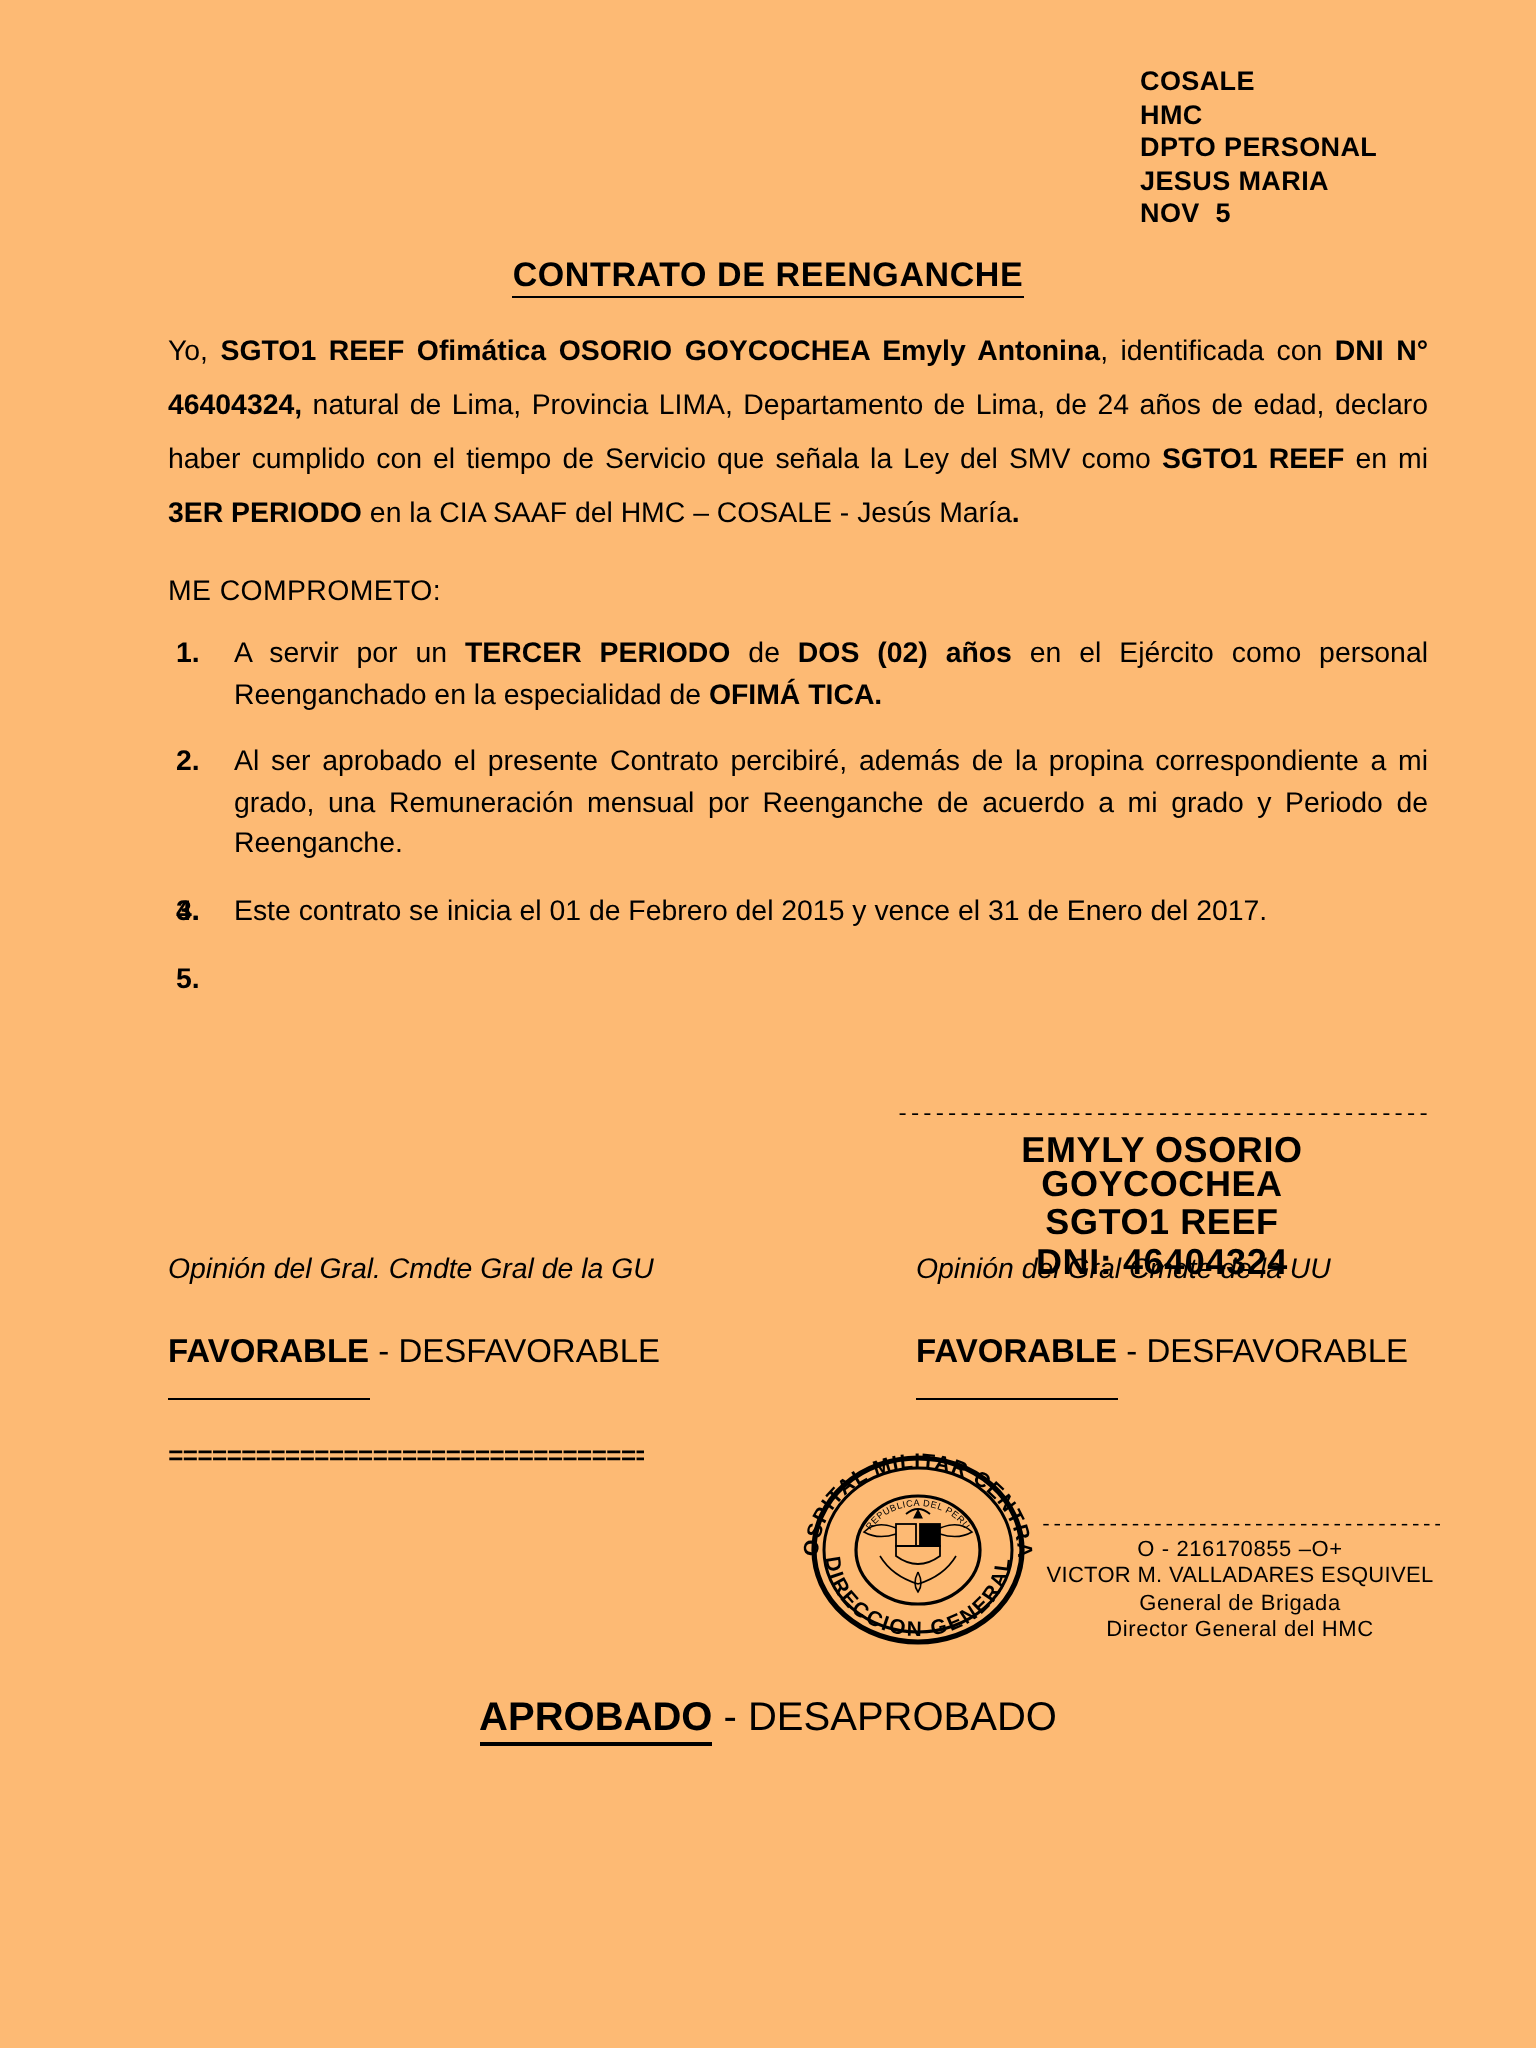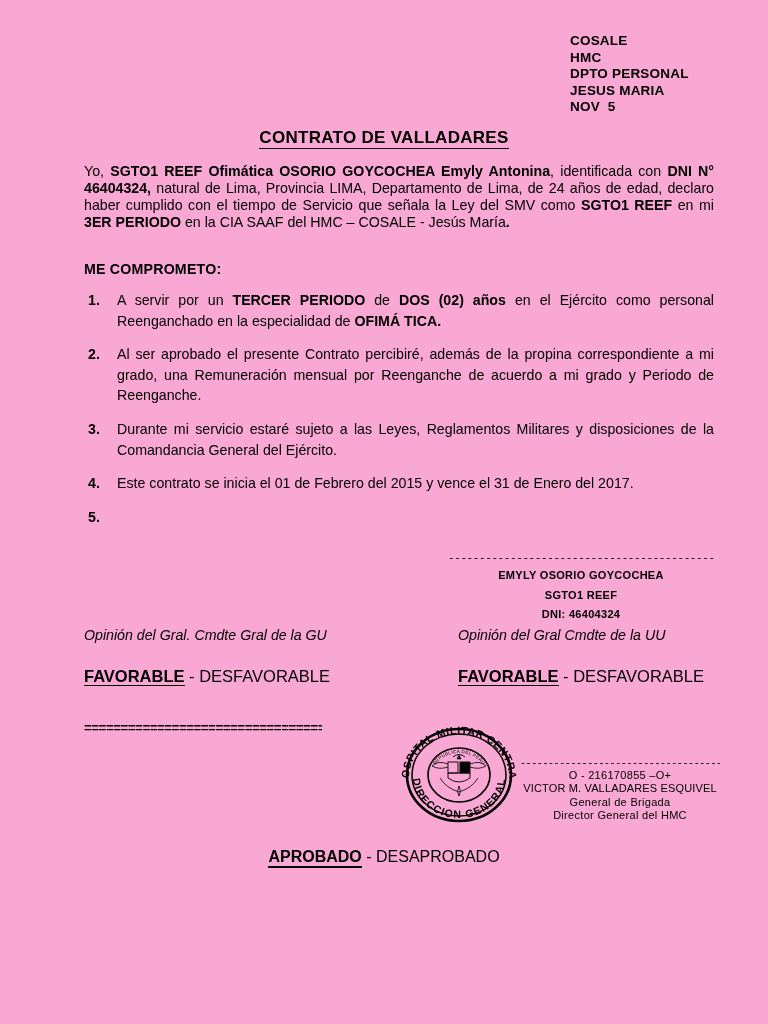--- a/index.html
+++ b/index.html
@@ -12,21 +12,21 @@
     height: 1024px;
     position: relative;
     font-family: "Liberation Sans", sans-serif;
     color: #000000;
     overflow: hidden;
   }
   .page {
     position: relative;
     width: 768px;
     height: 1024px;
-    background: #f9a8d4;
+    background: #fdba74;
   }
 
   
   .doc-header {
     position: absolute;
     left: 570px;
     top: 33px;
     font-size: 13.5px;
     font-weight: bold;
     line-height: 16.6px;
@@ -52,31 +52,31 @@
 
   
   .body-area {
     position: absolute;
     left: 84px;
     top: 163px;
     width: 630px;
   }
   .para {
     font-size: 14.2px;
-    line-height: 17px;
+    line-height: 27px;
     text-align: justify;
     text-justify: inter-word;
     margin: 0;
   }
   .para b { font-weight: bold; }
 
   .compromiso {
-    margin-top: 30px;
+    margin-top: 17px;
     font-size: 14.2px;
-    font-weight: bold;
+    font-weight: normal;
     letter-spacing: 0.2px;
   }
 
   ol.items {
     list-style: none;
     margin: 13px 0 0 0;
     padding: 0;
   }
   ol.items > li {
     position: relative;
@@ -105,21 +105,21 @@
   .dash-rule {
     font-family: "Liberation Mono", monospace;
     font-size: 11px;
     letter-spacing: -0.4px;
     line-height: 12px;
     white-space: nowrap;
     overflow: hidden;
     color: #000;
   }
   .sig-block .name {
-    font-size: 11px;
+    font-size: 18px;
     font-weight: bold;
     letter-spacing: 0.3px;
     line-height: 16.5px;
     margin-top: 3px;
   }
 
   
   .opinion-row {
     position: absolute;
     left: 84px;
@@ -135,21 +135,21 @@
     font-style: italic;
   }
   .op-choice {
     margin-top: 22px;
     font-size: 16.5px;
     white-space: nowrap;
   }
   .op-choice .yes {
     font-weight: bold;
     border-bottom: 1.8px solid #000;
-    padding-bottom: 0;
+    padding-bottom: 14px;
   }
   .op-choice .sep { font-weight: normal; }
 
   
   .left-rule {
     position: absolute;
     left: 84px;
     top: 722px;
     width: 238px;
     font-family: "Liberation Mono", monospace;
@@ -195,21 +195,21 @@
   }
   .director-block .dline.wide { letter-spacing: 0.15px; }
 
   
   .approval {
     position: absolute;
     left: 0;
     top: 848px;
     width: 768px;
     text-align: center;
-    font-size: 16px;
+    font-size: 20px;
     white-space: nowrap;
   }
   .approval .yes {
     font-weight: bold;
     border-bottom: 2px solid #000;
     padding-bottom: 1px;
   }
 </style>
 </head>
 <body>
@@ -218,38 +218,38 @@
 
   <div class="doc-header">
     <div>COSALE</div>
     <div>HMC</div>
     <div>DPTO PERSONAL</div>
     <div>JESUS MARIA</div>
     <div>NOV  5</div>
   </div>
 
   <div class="doc-title">
-    <span>CONTRATO DE VALLADARES</span>
+    <span>CONTRATO DE REENGANCHE</span>
   </div>
 
   <div class="body-area">
 
     <p class="para"><span>Yo, </span><b>SGTO1  REEF  Ofimática  OSORIO GOYCOCHEA Emyly Antonina</b><span>,  identificada con </span><b>DNI  N° 46404324,</b><span> natural de Lima, Provincia LIMA, Departamento de Lima,  de  24 años de edad, declaro  haber  cumplido  con  el  tiempo  de  Servicio que señala la Ley del SMV como </span><b>SGTO1 REEF</b><span> en mi </span><b>3ER PERIODO</b><span> en la CIA SAAF del HMC – COSALE  - Jesús María</span><b>.</b></p>
 
     <div class="compromiso">ME COMPROMETO:</div>
 
     <ol class="items">
       <li>
         <span class="num">1.</span><span>A servir por un  </span><b>TERCER PERIODO</b><span> de </span><b>DOS (02) años</b><span> en el Ejército como personal Reenganchado en la especialidad de  </span><b>OFIMÁ TICA.</b>
       </li>
       <li>
         <span class="num">2.</span><span>Al ser aprobado el presente Contrato percibiré, además de la propina correspondiente a mi grado, una Remuneración mensual por Reenganche  de  acuerdo a mi grado y Periodo de Reenganche.</span>
       </li>
       <li>
-        <span class="num">3.</span><span>Durante mi servicio estaré sujeto a las Leyes, Reglamentos Militares y disposiciones de la Comandancia General del Ejército.</span>
+        <span class="num">3.</span>
       </li>
       <li>
         <span class="num">4.</span><span>Este contrato se  inicia el 01 de Febrero del 2015 y  vence el 31 de Enero del 2017.</span>
       </li>
       <li>
         <span class="num">5.</span>
       </li>
     </ol>
   </div>
 

